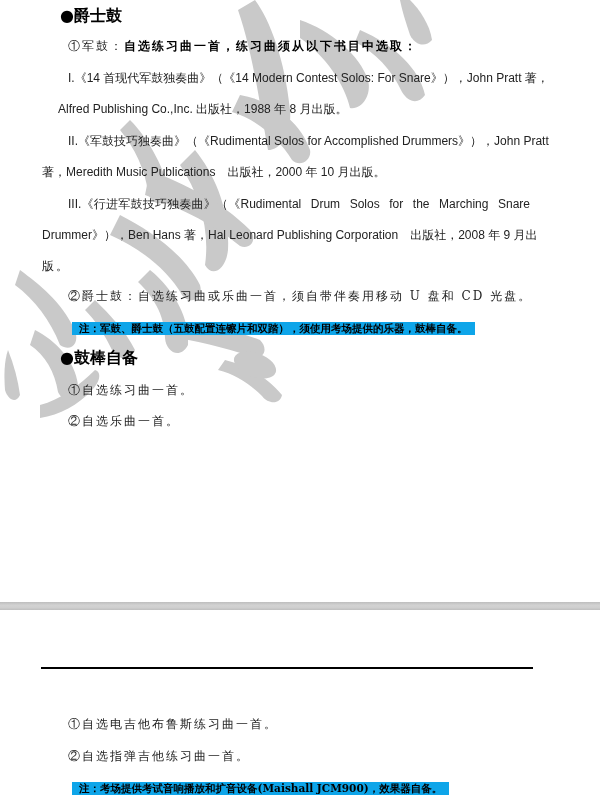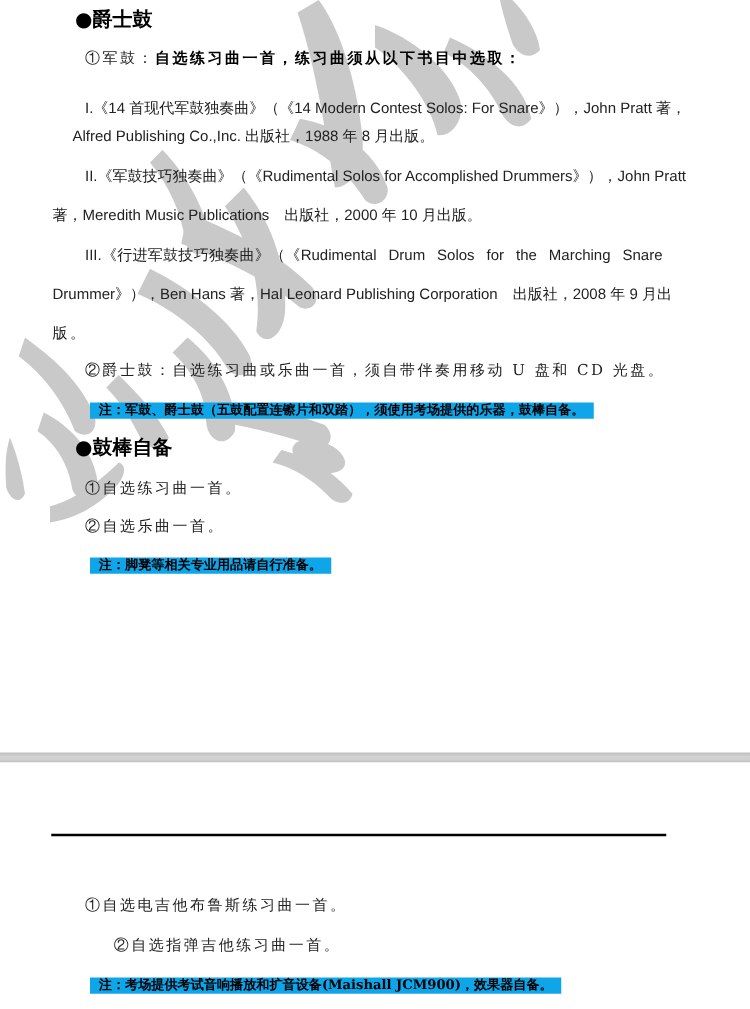--- a/index.html
+++ b/index.html
@@ -54,46 +54,45 @@
       <path d="M130 120 C150 140 165 170 170 195 C165 208 150 205 148 192 C145 170 135 148 120 130 Z"></path>
     </g>
   </svg>
 
   <div class="line heading" style="top:8px;">●爵士鼓</div>
 
   <div class="line body" style="left:68px; top:40px;">
     <span class="cjk">①军鼓：</span><span class="cjk bold">自选练习曲一首，练习曲须从以下书目中选取：</span>
   </div>
 
-  <div class="line body" style="left:68px; top:72px; width:462px;margin-top:8px;">I.《14 首现代军鼓独奏曲》（《14 Modern Contest Solos: For Snare》），John Pratt 著，</div>
+  <div class="line body" style="left:68px; top:72px; width:462px;">I.《14 首现代军鼓独奏曲》（《14 Modern Contest Solos: For Snare》），John Pratt 著，</div>
   <div class="line body" style="left:48px; top:103px;margin-left:10px;">Alfred Publishing Co.,Inc. 出版社，1988 年 8 月出版。</div>
 
   <div class="line body" style="left:68px; top:135px;">II.《军鼓技巧独奏曲》（《Rudimental Solos for Accomplished Drummers》），John Pratt</div>
   <div class="line body" style="left:42px; top:166px;">著，Meredith Music Publications　出版社，2000 年 10 月出版。</div>
 
   <div class="line body justify" style="left:68px; top:198px; width:462px; word-spacing:6px;">III.《行进军鼓技巧独奏曲》（《Rudimental Drum Solos for the Marching Snare</div>
   <div class="line body" style="left:42px; top:229px;">Drummer》），Ben Hans 著，Hal Leonard Publishing Corporation　出版社，2008 年 9 月出</div>
   <div class="line body cjk" style="left:42px; top:260px;">版。</div>
 
   <div class="line body cjk" style="left:68px; top:290px;">②爵士鼓：自选练习曲或乐曲一首，须自带伴奏用移动 U 盘和 CD 光盘。</div>
 
   <div class="line note" style="left:72px; top:322px;">注：军鼓、爵士鼓（五鼓配置连镲片和双踏），须使用考场提供的乐器，鼓棒自备。</div>
 
   <div class="line heading" style="top:350px;">●鼓棒自备</div>
   <div class="line body cjk" style="left:68px; top:384px;">①自选练习曲一首。</div>
   <div class="line body cjk" style="left:68px; top:415px;">②自选乐曲一首。</div>
-  <div class="line note" style="left:72px; top:446px;">注：脚凳等相关专业用品请自行准备。</div>
 
   <div class="line heading" style="top:476px;">●流行吉他</div>
 
   <div class="page-number">- 19 -</div>
 </div>
 
 <div class="separator"></div>
 
 <div class="page page-bottom">
 </div>
 
 <div class="header-rule"></div>
 
 <div class="line body cjk" style="left:68px; top:718px;">①自选电吉他布鲁斯练习曲一首。</div>
-<div class="line body cjk" style="left:68px; top:750px;margin-left:23px;">②自选指弹吉他练习曲一首。</div>
+<div class="line body cjk" style="left:68px; top:750px;">②自选指弹吉他练习曲一首。</div>
 <div class="line note" style="left:72px; top:782px;">注：考场提供考试音响播放和扩音设备(Maishall JCM900)，效果器自备。</div>
 
 </body></html>

